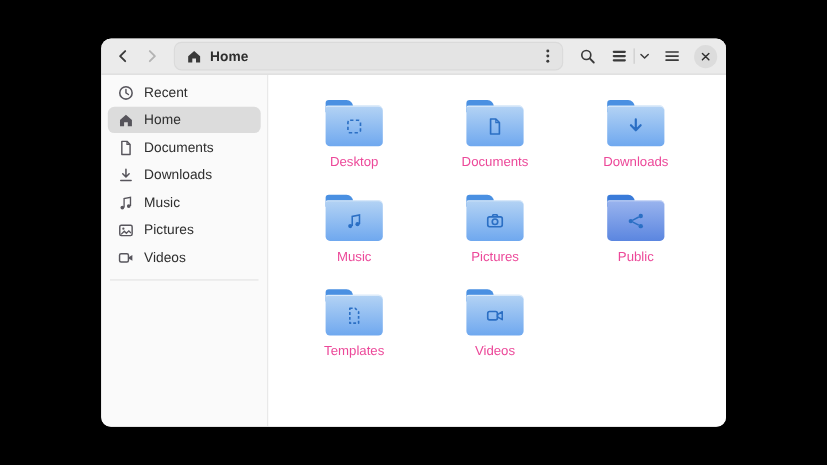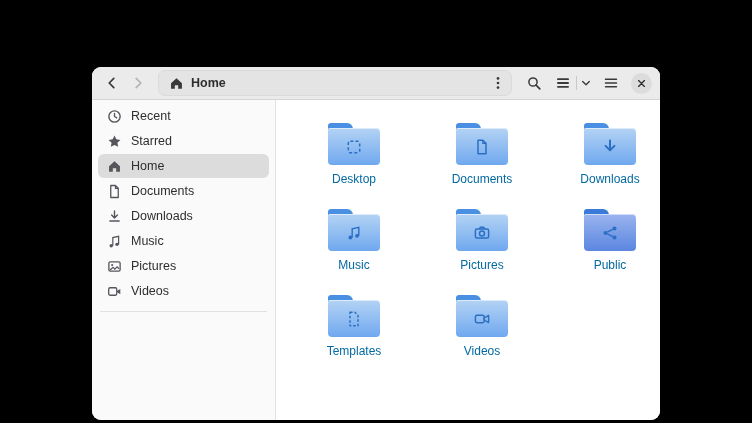--- a/index.html
+++ b/index.html
@@ -6,21 +6,21 @@
   body {
     width:752px; height:423px; background:#000;
     font-family:"Liberation Sans", sans-serif;
     position:relative; overflow:hidden;
     -webkit-font-smoothing:antialiased;
   }
   .window {
     position:absolute; left:92px; top:35px; width:568px; height:353px;
     background:#ffffff; border-radius:9px; overflow:hidden;
     box-shadow:0 10px 34px rgba(0,0,0,.55), 0 0 0 1px rgba(0,0,0,.35);
-    display:flex; flex-direction:column;margin-top:32px;
+    display:flex; flex-direction:column;
   }
   
   .headerbar {
     height:32px; flex:0 0 auto; background:#ebebeb;
     border-bottom:1px solid #d5d5d5;
     display:flex; align-items:center; padding:0 8px; gap:2px;
   }
   .hb-btn {
     width:24px; height:24px; border-radius:6px; border:none; background:transparent;
     display:flex; align-items:center; justify-content:center; color:#3a3a3a; padding:0;
@@ -42,40 +42,40 @@
   .split-main { width:26px; height:24px; display:flex; align-items:center; justify-content:center; color:#3a3a3a; }
   .split-sep { width:1px; height:14px; background:#c9c9c9; }
   .split-arrow { width:18px; height:24px; display:flex; align-items:center; justify-content:center; color:#3a3a3a; }
   .close-btn {
     width:21px; height:21px; border-radius:50%; background:#dcdcdc; border:none;
     display:flex; align-items:center; justify-content:center; color:#2e2e2e; margin-left:6px; padding:0;
   }
   
   .win-body { flex:1; display:flex; min-height:0; }
   .sidebar {
-    width:184px; flex:0 0 auto; background:#fafafa; border-right:1px solid #e2e2e2;
+    width:152px; flex:0 0 auto; background:#fafafa; border-right:1px solid #e2e2e2;
     padding:4px 6px; display:flex; flex-direction:column; gap:1px; box-sizing:border-box;
   }
   .sb-item {
     height:24px; display:flex; align-items:center; gap:9px; padding:0 8px;
     border-radius:6px; color:#2e2e2e; font-size:12.5px; flex:0 0 auto;
   }
   .sb-item.selected { background:#dcdcdc; }
   .sb-icon { display:flex; color:#57555c; width:16px; justify-content:center; }
   .sb-label { white-space:nowrap; }
   .sb-sep { height:1px; background:#e1e1e1; margin:7px 2px; flex:0 0 auto; }
   .main {
     flex:1; background:#ffffff; padding:18px 0 0 14px; box-sizing:border-box; overflow:hidden;
   }
   .file-grid { display:grid; grid-template-columns:repeat(3,128px); row-gap:13px; }
   .file-item {
     width:128px; display:flex; flex-direction:column; align-items:center; gap:7px;
     padding:5px 0; border-radius:8px;
   }
-  .file-label { font-size:12px; color:#0369a1; text-align:center; }
+  .file-label { font-size:12px; color:#ec4899; text-align:center; }
   
   .folder { position:relative; width:52px; height:42px; }
   .folder .tab {
     position:absolute; left:0; top:0; width:25px; height:11px;
     background:var(--folder-tab,#4a90e2); border-radius:3px 6px 0 0;
   }
   .folder .fbody {
     position:absolute; left:0; top:5px; right:0; bottom:0;
     background:linear-gradient(180deg, var(--folder-body-top,#b4d3f4), var(--folder-body-bottom,#6fa8ef));
     border-radius:2px 4px 4px 4px;
@@ -181,28 +181,20 @@
         <div style="display:flex;flex-direction:column;gap:1px;">
             <div class="sb-item">
               <span class="sb-icon">
                 <svg width="15" height="15" viewBox="0 0 16 16">
                   <circle cx="8" cy="8" r="6" fill="none" stroke="currentColor" stroke-width="1.5"></circle>
                   <path d="M8 4.6V8l2.4 1.5" fill="none" stroke="currentColor" stroke-width="1.4" stroke-linecap="round"></path>
                 </svg>
               </span>
               <span class="sb-label">Recent</span>
             </div>
-            <div class="sb-item">
-              <span class="sb-icon">
-                <svg width="15" height="15" viewBox="0 0 16 16">
-                  <path d="M8 1.7l1.95 3.95 4.35.63-3.15 3.07.74 4.33L8 11.63l-3.89 2.05.74-4.33L1.7 6.28l4.35-.63z" fill="currentColor"></path>
-                </svg>
-              </span>
-              <span class="sb-label">Starred</span>
-            </div>
             <div class="sb-item selected">
               <span class="sb-icon">
                 <svg width="15" height="15" viewBox="0 0 16 16">
                   <path d="M2.2 7.6 8 2.4l5.8 5.2v6H9.8v-3.8H6.2v3.8H2.2z" fill="currentColor"></path>
                 </svg>
               </span>
               <span class="sb-label">Home</span>
             </div>
             <div class="sb-item">
               <span class="sb-icon">

